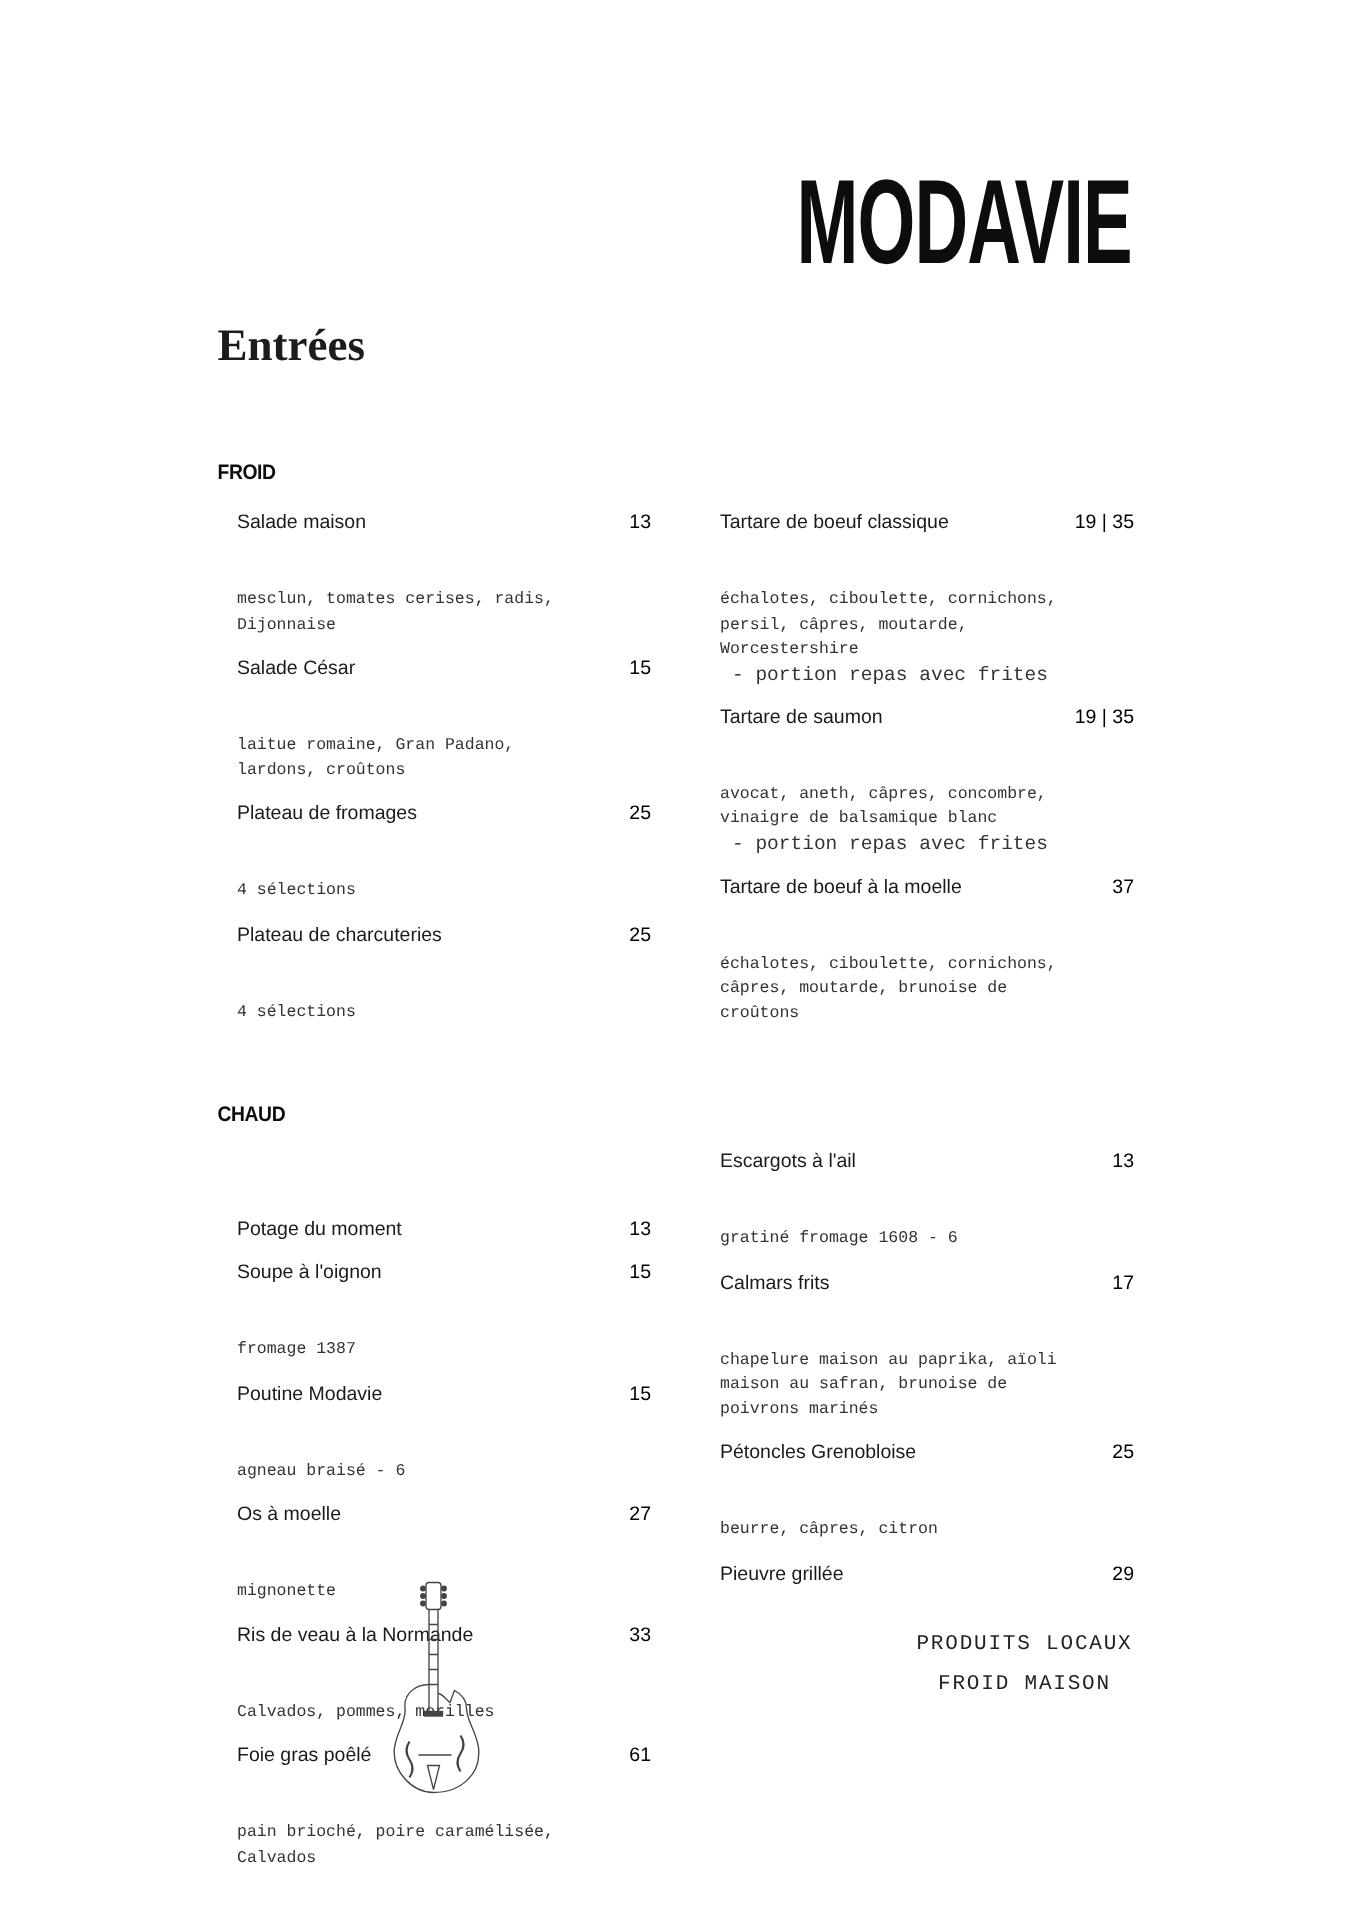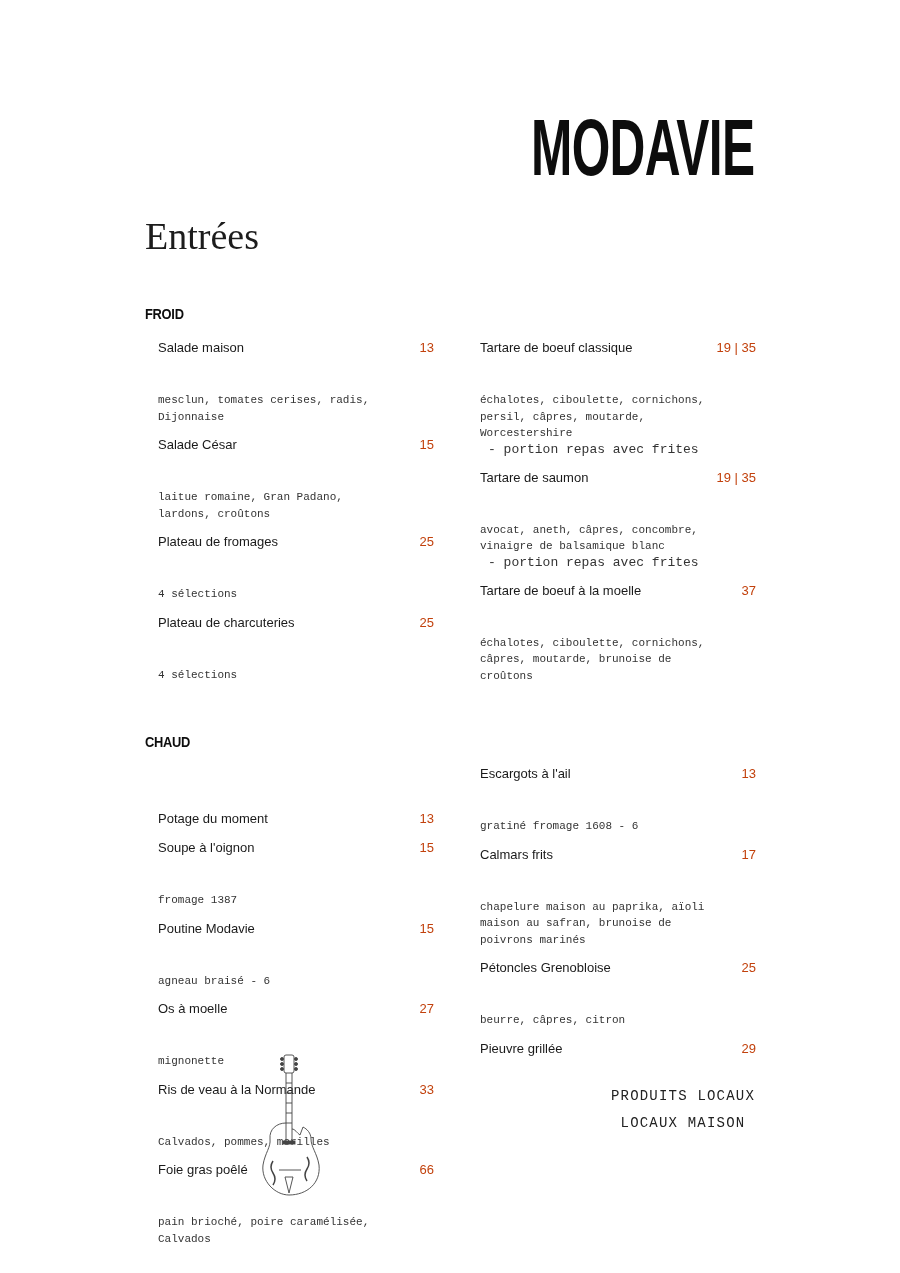--- a/index.html
+++ b/index.html
@@ -5,32 +5,32 @@
     html, body { margin: 0; padding: 0; background: #ffffff; }
     body { width: 900px; height: 1273px; position: relative; overflow: hidden; color: #161616; }
     .brand {
       position: absolute; right: 146px; top: 108px;
       font-family: "Liberation Sans", sans-serif; font-weight: 700;
       font-size: 80px; line-height: 80px; letter-spacing: -1px;
       transform: scaleX(0.62); transform-origin: right top; color: #0d0d0d;
     }
     .page-title {
       position: absolute; left: 145px; top: 214px;
-      font-family: "Liberation Serif", serif; font-size: 38px; color: #1c1c1c; font-weight: 400;
+      font-family: "Liberation Serif", serif; font-size: 30px; color: #1c1c1c; font-weight: 700;
     }
     .section-heading {
       position: absolute; left: 145px;
       font-family: "Liberation Sans", sans-serif; font-weight: 700; font-size: 14px;
       letter-spacing: -0.3px; color: #0d0d0d; transform: scaleX(0.92); transform-origin: left top;
     }
     .col { position: absolute; width: 276px; }
     .item { margin-bottom: 11px; }
     .item-head { display: flex; justify-content: space-between; align-items: baseline; gap: 24px; }
     .item-name { font-family: "Liberation Sans", sans-serif; font-size: 13px; color: #1a1a1a; line-height: 18px; }
-    .item-price { font-family: "Liberation Sans", sans-serif; font-size: 13px; color: #c2410c; line-height: 18px; }
+    .item-price { font-family: "Liberation Sans", sans-serif; font-size: 13px; color: #000000; line-height: 18px; }
     .item-desc { font-family: "Liberation Mono", monospace; font-size: 11px; line-height: 16.5px; color: #333; white-space: pre-line; margin-top: 35px; }
     .item-note { font-family: "Liberation Mono", monospace; font-size: 13px; line-height: 16px; color: #333; padding-left: 8px; }
     .tagline {
       position: absolute; right: 145px; top: 1083px; text-align: center;
       font-family: "Liberation Mono", monospace; font-size: 14px; line-height: 27px;
       letter-spacing: 1.2px; color: #222;
     }
     .guitar { position: absolute; left: 255px; top: 1053px; width: 75px; height: 145px; }
   </style>
 </head>
@@ -135,21 +135,21 @@
     <div class="item">
       <div class="item-head">
         <span class="item-name">Ris de veau à la Normande</span>
         <span class="item-price">33</span>
       </div>
       <div class="item-desc">Calvados, pommes, morilles</div>
     </div>
     <div class="item">
       <div class="item-head">
         <span class="item-name">Foie gras poêlé</span>
-        <span class="item-price">66</span>
+        <span class="item-price">61</span>
       </div>
       <div class="item-desc">pain brioché, poire caramélisée,
 Calvados</div>
     </div>
   </div>
 <div class="col" style="left:480px; top:765px">
     <div class="item">
       <div class="item-head">
         <span class="item-name">Escargots à l'ail</span>
         <span class="item-price">13</span>
@@ -198,14 +198,14 @@
   <path d="M31 70 C 22 70, 14 76, 15 86 C 16 94, 10 100, 8 112 C 6 128, 20 142, 34 142 C 52 142, 66 130, 64 112 C 62 100, 56 94, 56 86 C 56 80, 52 76, 48 74 L 45 82 C 42 80, 40 76, 37 76"></path>
   <rect x="28" y="88" width="12" height="3" fill="#444"></rect>
   <path d="M18 108 q -4 6 0 12 q 4 6 0 12" stroke-width="1.5"></path>
   <path d="M52 104 q 4 6 0 12 q -4 6 0 12" stroke-width="1.5"></path>
   <line x1="24" y1="117" x2="46" y2="117"></line>
   <path d="M30 124 l 4 16 l 4 -16 z"></path>
 </svg>
 
 <div class="tagline">
   <div>PRODUITS LOCAUX</div>
-  <div>LOCAUX MAISON</div>
+  <div>FROID MAISON</div>
 </div>
 
 </body></html>

